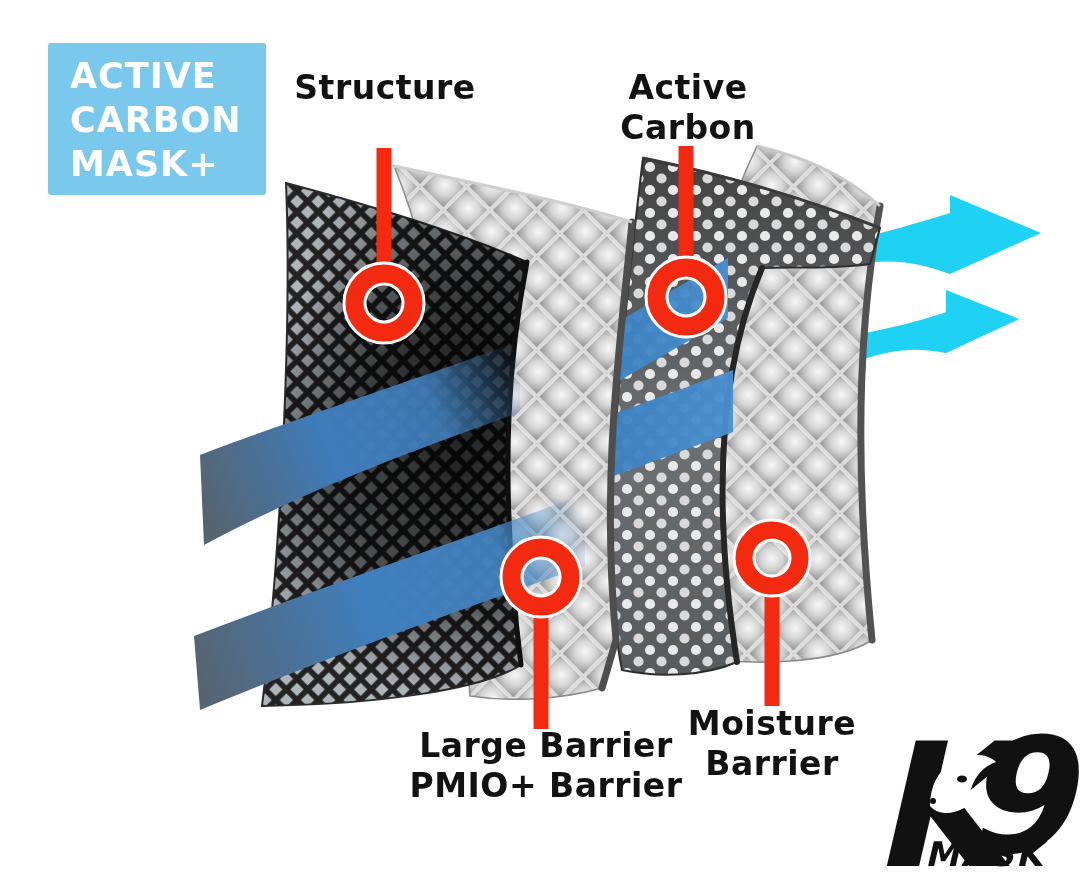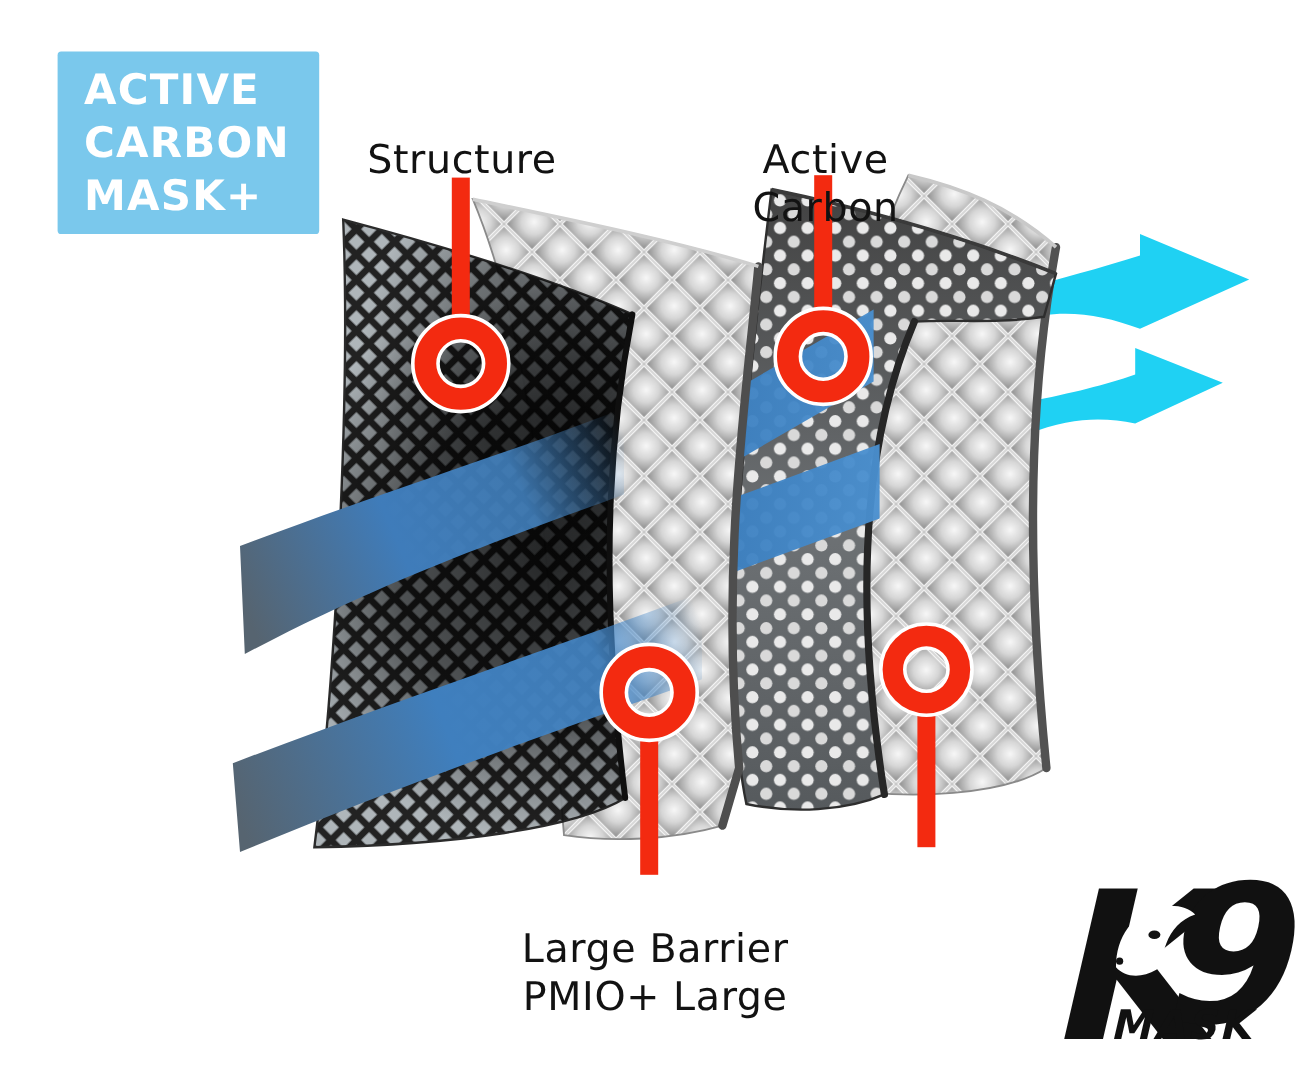--- a/index.html
+++ b/index.html
@@ -1,22 +1,22 @@
 <!DOCTYPE html>
 <html><head>
 <meta charset="utf-8">
 <style>
   html,body{margin:0;padding:0;background:#ffffff;}
   body{width:1080px;height:889px;position:relative;overflow:hidden;
        font-family:"DejaVu Sans","Liberation Sans",sans-serif;}
   .stage{position:absolute;left:0;top:0;width:1080px;height:889px;}
   svg{position:absolute;left:0;top:0;}
   .lbl{position:absolute;transform:translateX(-50%);text-align:center;
-       font-weight:normal;font-size:33px;line-height:40px;letter-spacing:.5px;
-       color:#121212;white-space:nowrap;margin-top:45px;}
+       font-weight:bold;font-size:33px;line-height:40px;letter-spacing:.5px;
+       color:#121212;white-space:nowrap;}
   .badge{position:absolute;left:48px;top:43px;width:218px;height:152px;
        background:#7ac8ec;color:#ffffff;border-radius:3px;box-sizing:border-box;
        padding:11px 0 0 22px;font-weight:bold;font-size:35px;line-height:44px;
        letter-spacing:1px;}
   .badge span{display:block;}
 </style>
 </head>
 <body>
 
 <div class="stage">
@@ -158,16 +158,20 @@
 
 <div class="lbl" style="left:385px;top:68px">
   <span>Structure</span><br>
 </div>
 <div class="lbl" style="left:688px;top:68px">
   <span>Active</span><br>
   <span>Carbon</span>
 </div>
 <div class="lbl" style="left:546px;top:726px">
   <span>Large Barrier</span><br>
-  <span>PMIO+  Large</span>
+  <span>PMIO+  Barrier</span>
+</div>
+<div class="lbl" style="left:772px;top:704px">
+  <span>Moisture</span><br>
+  <span>Barrier</span>
 </div>
 
 </div>
 
 </body></html>

